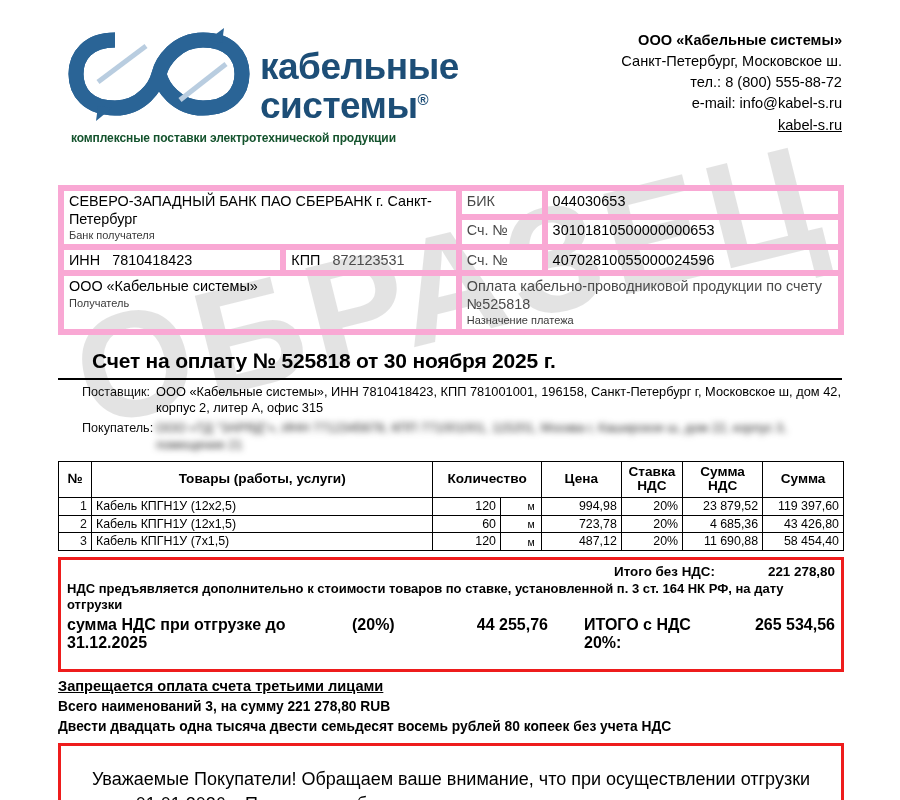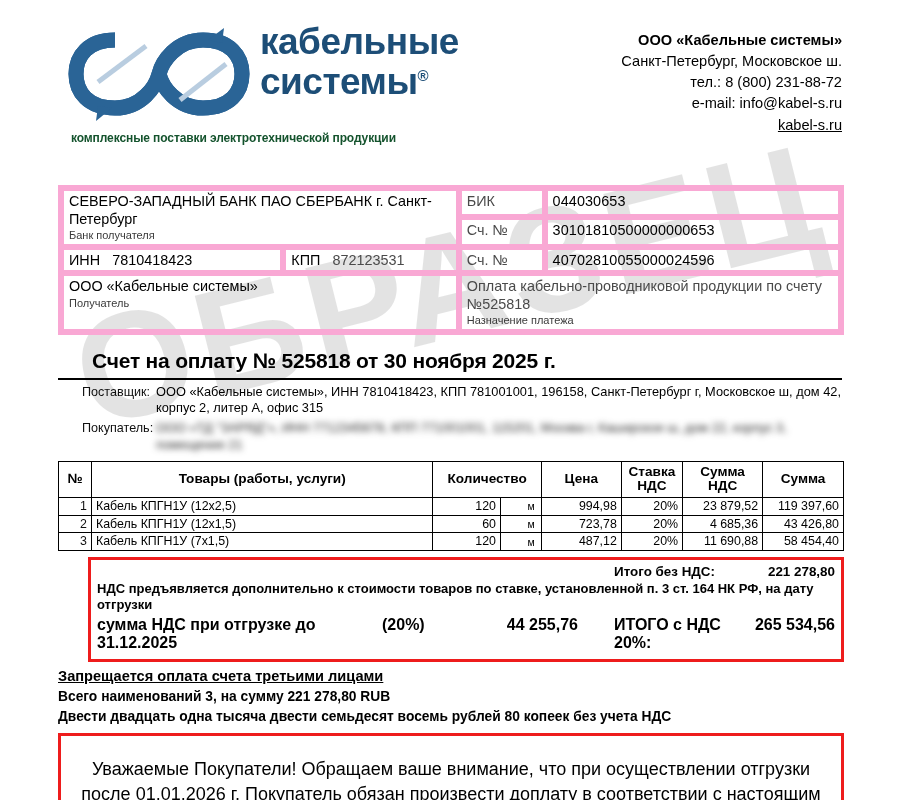--- a/index.html
+++ b/index.html
@@ -56,21 +56,21 @@
     align-items: flex-start;
     justify-content: space-between;
     padding: 22px 58px 0 68px;
   }
   .brand-block {
     display: flex;
     flex-direction: column;
   }
   .brand-top {
     display: flex;
-    align-items: flex-start;
+    align-items: flex-end;
   }
   .logo-mark {
     width: 182px;
     height: 104px;
     flex: none;
   }
   .brand-words {
     margin-left: 10px;
     display: flex;
     flex-direction: column;
@@ -208,23 +208,23 @@
     padding: 3px 2px;
     line-height: 1.05;
   }
   table.items td.num { text-align: right; }
   table.items td.idx { text-align: right; color: #111; }
   table.items td.unit { text-align: right; font-size: 10.5px; padding-right:6px; }
   table.items td.name { text-align: left; padding-left: 4px; }
 
   
   .red-box {
-    margin: 6px 56px 0 88px;
+    margin: 6px 56px 0 58px;
     border: 3px solid #ee1c1c;
-    padding: 4px 6px 5px 6px;
+    padding: 4px 6px 15px 6px;
   }
   .total-line {
     display: flex;
     justify-content: flex-end;
     align-items: baseline;
     font-size: 13.4px;
     font-weight: bold;
     margin-bottom: 2px;
   }
   .total-line .tl-label { margin-right: 0; }
@@ -325,21 +325,21 @@
               <span>системы</span><span class="reg">®</span>
             </div>
           </div>
         </div>
         <div class="brand-tagline">комплексные поставки электротехнической продукции</div>
       </div>
 
       <div class="company-info">
         <div class="ci-name">ООО «Кабельные системы»</div>
         <div>Санкт-Петербург, Московское ш.</div>
-        <div>тел.: 8 (800) 231-88-72</div>
+        <div>тел.: 8 (800) 555-88-72</div>
         <div>e-mail: info@kabel-s.ru</div>
         <div class="ci-site">kabel-s.ru</div>
       </div>
     </div>
 
     <div class="bank-wrap">
       <table class="bank">
         <colgroup>
           <col style="width:28.5%">
             <col style="width:22.5%">

